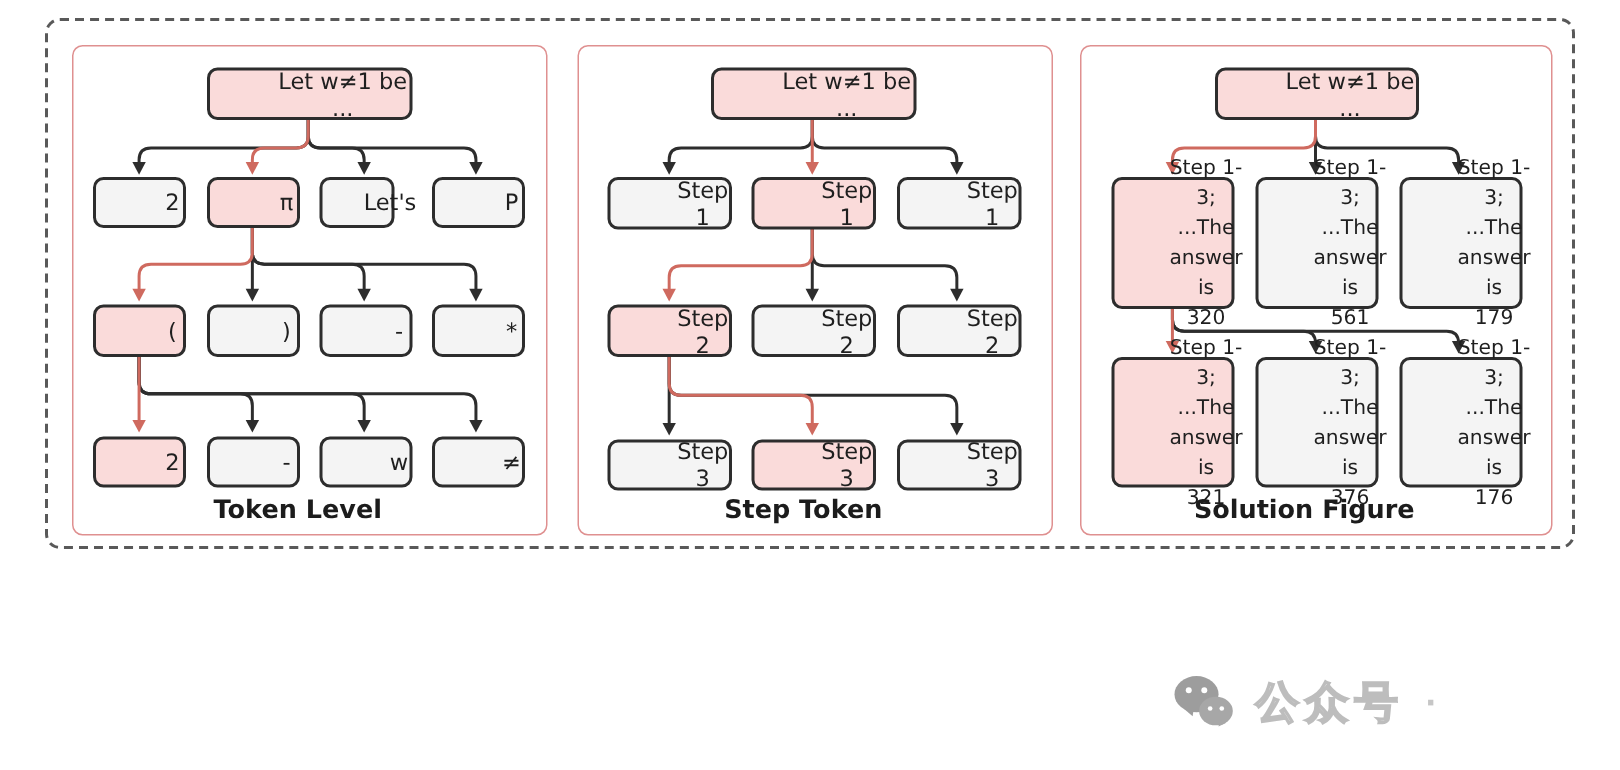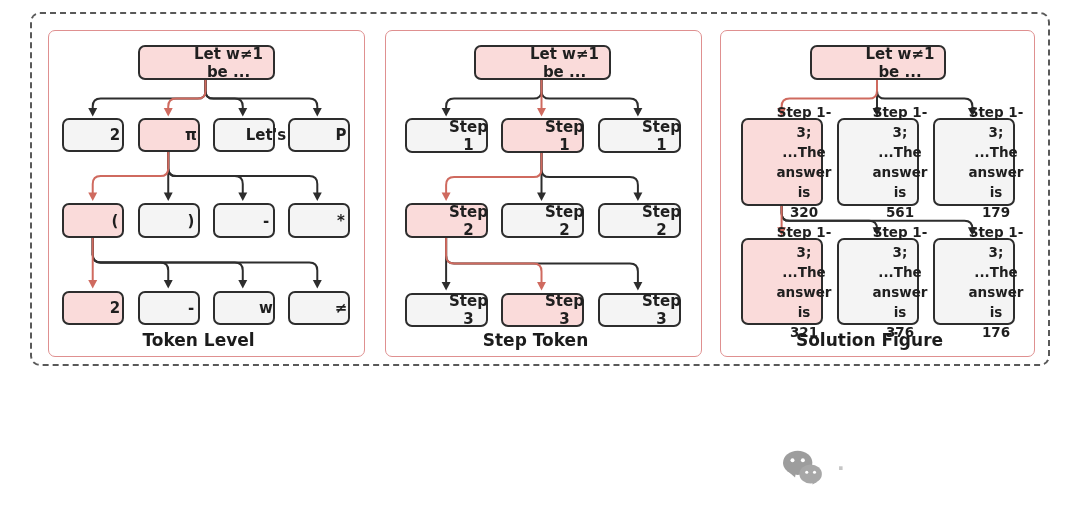--- a/index.html
+++ b/index.html
@@ -9,21 +9,21 @@
                 border:2px dashed #595959;border-radius:10px;box-sizing:border-box;}
   .panel{position:absolute;top:16px;height:327px;border:1.5px solid #df9090;
          border-radius:7px;box-sizing:border-box;background:#fff;}
   .panel svg{position:absolute;left:0;top:0;width:100%;height:100%;}
   .pB{fill:none;stroke:#2d2d2d;stroke-width:2;stroke-linecap:round;}
   .pR{fill:none;stroke:#cf6a5f;stroke-width:2;stroke-linecap:round;}
   .aB{fill:#2d2d2d;}
   .aR{fill:#cf6a5f;}
   .node{position:absolute;display:flex;align-items:center;justify-content:center;
         background:#f4f4f4;border:2px solid #2d2d2d;border-radius:7px;box-sizing:border-box;
-        font-weight:bold;font-size:15px;color:#1f1f1f;text-align:center;padding-left:44px;}
+        font-weight:normal;font-size:15px;color:#1f1f1f;text-align:center;padding-left:44px;}
   .node.pink{background:#fadbda;}
   .node.multi{white-space:pre-line;font-size:13.5px;line-height:20px;text-align:center;}
   .panel-label{position:absolute;left:0;right:16px;top:299px;text-align:center;
                font-weight:bold;font-size:17px;color:#1c1c1c;}
   .caption{position:absolute;left:13px;top:446px;width:1062px;
            font-family:"Liberation Serif",serif;font-size:21.5px;line-height:28px;color:#121212;}
   .watermark{position:absolute;left:781px;top:449px;display:flex;align-items:center;
              gap:14px;opacity:0.85;pointer-events:none;}
   .wm-text{font-size:29px;font-weight:bold;letter-spacing:4px;color:rgba(176,176,176,0.25);
            -webkit-text-stroke:1.2px #b2b2b2;line-height:1;}
@@ -62,21 +62,21 @@
         <polygon class="aR" points="39.5,250.5 48.5,250.5 44,259"></polygon>
         <polygon class="aB" points="115.5,250.5 124.5,250.5 120,259"></polygon>
         <polygon class="aB" points="190.5,250.5 199.5,250.5 195,259"></polygon>
         <polygon class="aB" points="265.5,250.5 274.5,250.5 270,259"></polygon>
       </svg>
 
       <div class="node pink" style="left:89px;top:14px;width:137px;height:35px">Let w≠1 be ...</div>
 
       <div class="node" style="left:13px;top:87px;width:62px;height:34px">2</div>
       <div class="node pink" style="left:89px;top:87px;width:62px;height:34px">π</div>
-      <div class="node" style="left:164px;top:87px;width:62px;height:34px">Let's</div>
+      <div class="node" style="left:164px;top:87px;width:50px;height:34px">Let's</div>
       <div class="node" style="left:239px;top:87px;width:62px;height:34px">P</div>
 
       <div class="node pink" style="left:13px;top:172px;width:62px;height:35px">(</div>
       <div class="node" style="left:89px;top:172px;width:62px;height:35px">)</div>
       <div class="node" style="left:164px;top:172px;width:62px;height:35px">-</div>
       <div class="node" style="left:239px;top:172px;width:62px;height:35px">*</div>
 
       <div class="node pink" style="left:13px;top:260px;width:62px;height:34px">2</div>
       <div class="node" style="left:89px;top:260px;width:62px;height:34px">-</div>
       <div class="node" style="left:164px;top:260px;width:62px;height:34px">w</div>
@@ -180,15 +180,16 @@
     <svg width="42" height="38" viewBox="0 0 48 44">
       <ellipse cx="19" cy="16" rx="17" ry="14" fill="#8d8d8d"></ellipse>
       <polygon points="9,27 16,33 17,26" fill="#8d8d8d"></polygon>
       <circle cx="13" cy="13" r="2.3" fill="#ffffff"></circle>
       <circle cx="25" cy="13" r="2.3" fill="#ffffff"></circle>
       <ellipse cx="34" cy="29" rx="13" ry="11" fill="#989898"></ellipse>
       <polygon points="42,38 36,41 37,36" fill="#989898"></polygon>
       <circle cx="29.5" cy="27" r="1.8" fill="#ffffff"></circle>
       <circle cx="38.5" cy="27" r="1.8" fill="#ffffff"></circle>
     </svg>
+    <span class="wm-text">公众号</span>
     <span class="wm-text wm-sep">·</span>
   </div>
 </div>
 
 </body></html>

